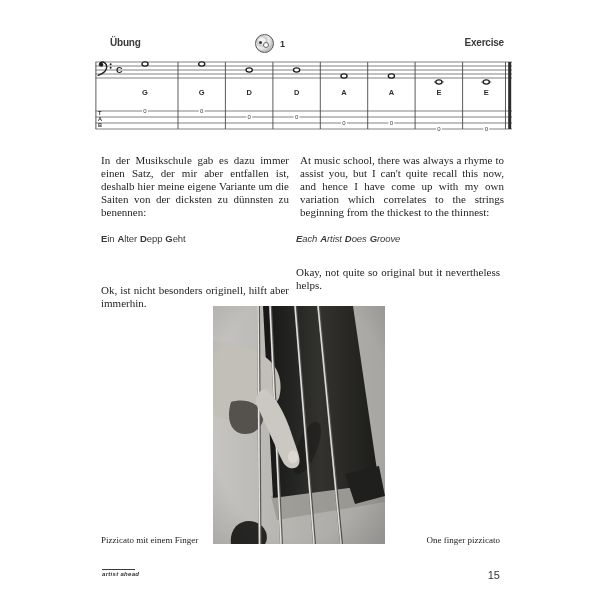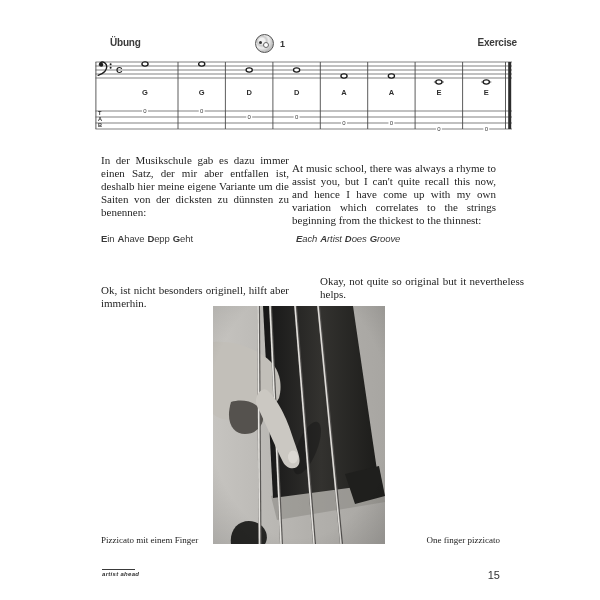--- a/index.html
+++ b/index.html
@@ -34,21 +34,21 @@
 </head>
 <body>
 
 <div class="abs hdr-label" style="left:102px;top:37px;padding-left:8px;">Übung</div>
 
 <div class="abs cd-wrap" style="left:255px;top:34px;">
   <div class="cd"></div>
   <div class="track-num">1</div>
 </div>
 
-<div class="abs hdr-label" style="right:83px;top:37px;">Exercise</div>
+<div class="abs hdr-label" style="right:96px;top:37px;">Exercise</div>
 
 <svg class="abs" style="left:95px;top:58px;" width="420" height="78" viewBox="0 0 420 78">
 
   <g stroke="#4a4a4a" stroke-width="0.7">
     <line x1="0.5" y1="4" x2="417" y2="4"></line>
     <line x1="0.5" y1="8" x2="417" y2="8"></line>
     <line x1="0.5" y1="12" x2="417" y2="12"></line>
     <line x1="0.5" y1="16" x2="417" y2="16"></line>
     <line x1="0.5" y1="20" x2="417" y2="20"></line>
   </g>
@@ -134,33 +134,33 @@
       <text x="249" y="67.2">0</text>
       <text x="296.4" y="67.2">0</text>
       <text x="343.9" y="73.2">0</text>
       <text x="391.3" y="73.2">0</text>
     </g>
   </g>
 </svg>
 
 <div class="abs body-par" style="left:101px;top:154px;width:188px;" lang="de">In der Musikschule gab es dazu immer einen Satz, der mir aber entfallen ist, deshalb hier meine eigene Variante um die Saiten von der dicksten zu dünnsten zu benennen:</div>
 
-<div class="abs body-par" style="left:292px;top:154px;width:204px;margin-top:8px;" lang="en">At music school, there was always a rhyme to assist you, but I can't quite recall this now, and hence I have come up with my own variation which correlates to the strings beginning from the thickest to the thinnest:</div>
+<div class="abs body-par" style="left:300px;top:154px;width:204px;" lang="en">At music school, there was always a rhyme to assist you, but I can't quite recall this now, and hence I have come up with my own variation which correlates to the strings beginning from the thickest to the thinnest:</div>
 
 <div class="abs string-heading" style="left:101px;top:233px;">
-  <span class="part"><span class="b">E</span><span>in</span></span><span class="part"><span class="b">A</span><span>have</span></span><span class="part"><span class="b">D</span><span>epp</span></span><span class="part"><span class="b">G</span><span>eht</span></span>
+  <span class="part"><span class="b">E</span><span>in</span></span><span class="part"><span class="b">A</span><span>lter</span></span><span class="part"><span class="b">D</span><span>epp</span></span><span class="part"><span class="b">G</span><span>eht</span></span>
 </div>
 
 <div class="abs string-heading" style="left:296px;top:233px;font-style:italic;">
   <span class="part"><span class="b">E</span><span>ach</span></span><span class="part"><span class="b">A</span><span>rtist</span></span><span class="part"><span class="b">D</span><span>oes</span></span><span class="part"><span class="b">G</span><span>roove</span></span>
 </div>
 
 <div class="abs body-par" style="left:101px;top:284px;width:188px;" lang="de">Ok, ist nicht besonders originell, hilft aber immerhin.</div>
 
-<div class="abs body-par" style="left:296px;top:275px;width:204px;margin-left:24px;" lang="en">Okay, not quite so original but it nevertheless helps.</div>
+<div class="abs body-par" style="left:296px;top:266px;width:204px;" lang="en">Okay, not quite so original but it nevertheless helps.</div>
 
 <svg class="abs" style="left:213px;top:306px;" width="172" height="238" viewBox="0 0 172 238">
   <defs>
     <linearGradient id="bgG" x1="0" y1="0" x2="1" y2="0">
       <stop offset="0" stop-color="#c6c4c0"></stop>
         <stop offset="0.55" stop-color="#b3b1ad"></stop>
       <stop offset="1" stop-color="#a8a6a2"></stop>
     </linearGradient>
     <linearGradient id="fbG" x1="0" y1="0" x2="1" y2="0">
       <stop offset="0" stop-color="#161616"></stop>

